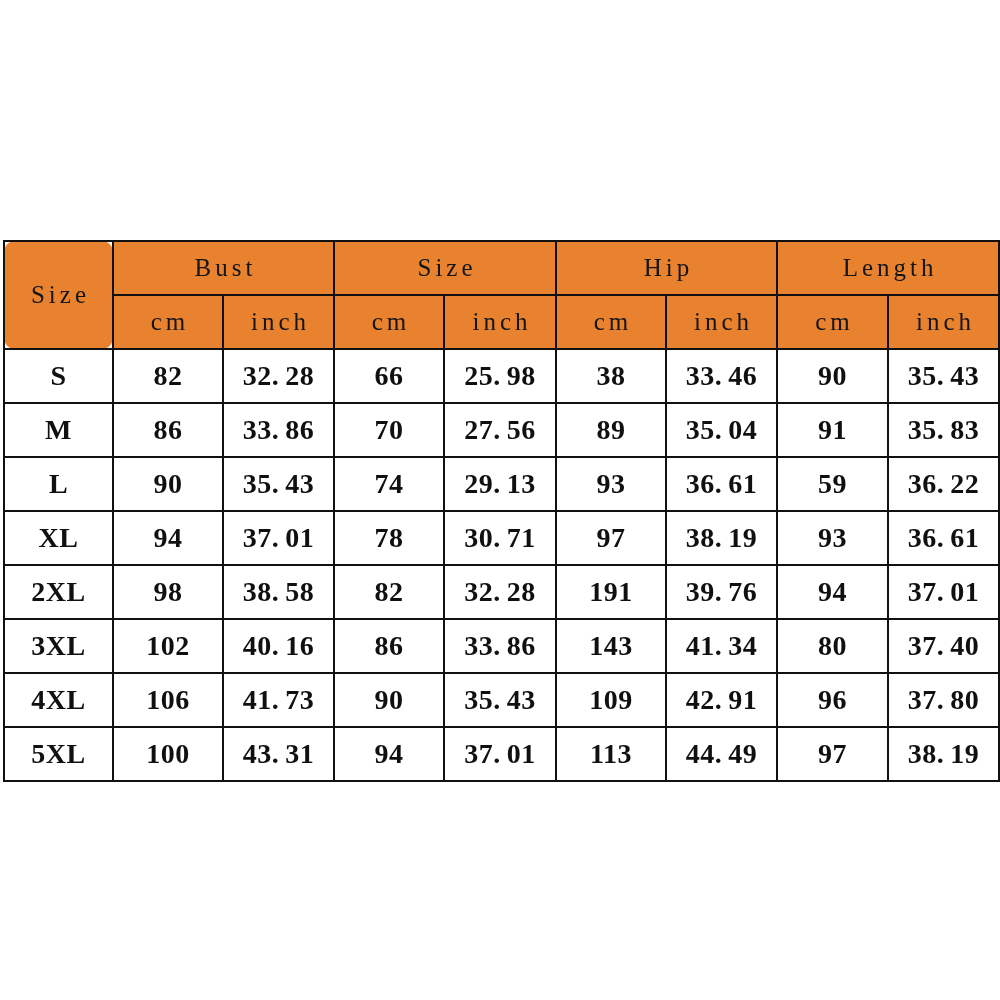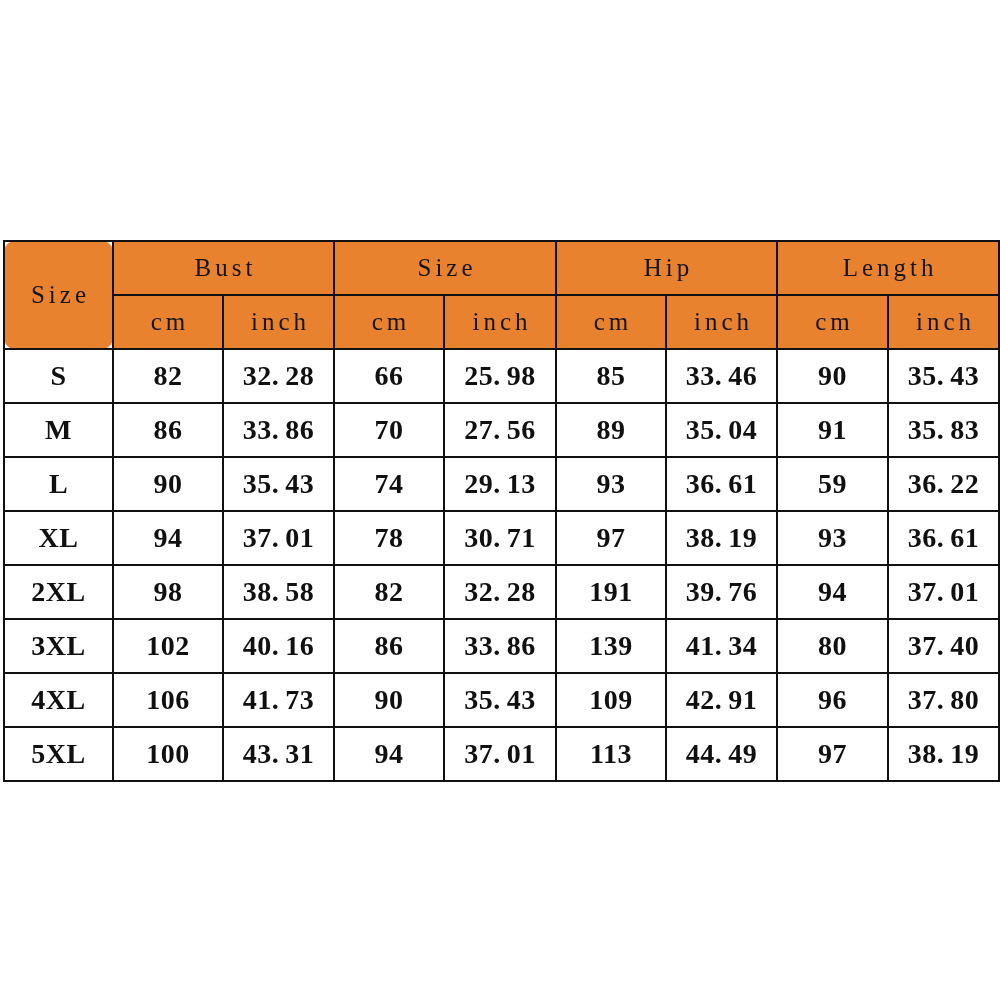--- a/index.html
+++ b/index.html
@@ -120,21 +120,21 @@
         <th class="unit-head">inch</th>
       </tr>
     </thead>
     <tbody id="chart-body">
         <tr>
           <td class="size-cell">S</td>
           <td>82</td>
           <td>32.<span class="dec-gap"></span>28</td>
           <td>66</td>
           <td>25.<span class="dec-gap"></span>98</td>
-          <td>85</td>
+          <td>38</td>
           <td>33.<span class="dec-gap"></span>46</td>
           <td>90</td>
           <td>35.<span class="dec-gap"></span>43</td>
         </tr>
         <tr>
           <td class="size-cell">M</td>
           <td>86</td>
           <td>33.<span class="dec-gap"></span>86</td>
           <td>70</td>
           <td>27.<span class="dec-gap"></span>56</td>
@@ -175,21 +175,21 @@
           <td>39.<span class="dec-gap"></span>76</td>
           <td>94</td>
           <td>37.<span class="dec-gap"></span>01</td>
         </tr>
         <tr>
           <td class="size-cell">3XL</td>
           <td>102</td>
           <td>40.<span class="dec-gap"></span>16</td>
           <td>86</td>
           <td>33.<span class="dec-gap"></span>86</td>
-          <td>139</td>
+          <td>143</td>
           <td>41.<span class="dec-gap"></span>34</td>
           <td>80</td>
           <td>37.<span class="dec-gap"></span>40</td>
         </tr>
         <tr>
           <td class="size-cell">4XL</td>
           <td>106</td>
           <td>41.<span class="dec-gap"></span>73</td>
           <td>90</td>
           <td>35.<span class="dec-gap"></span>43</td>

